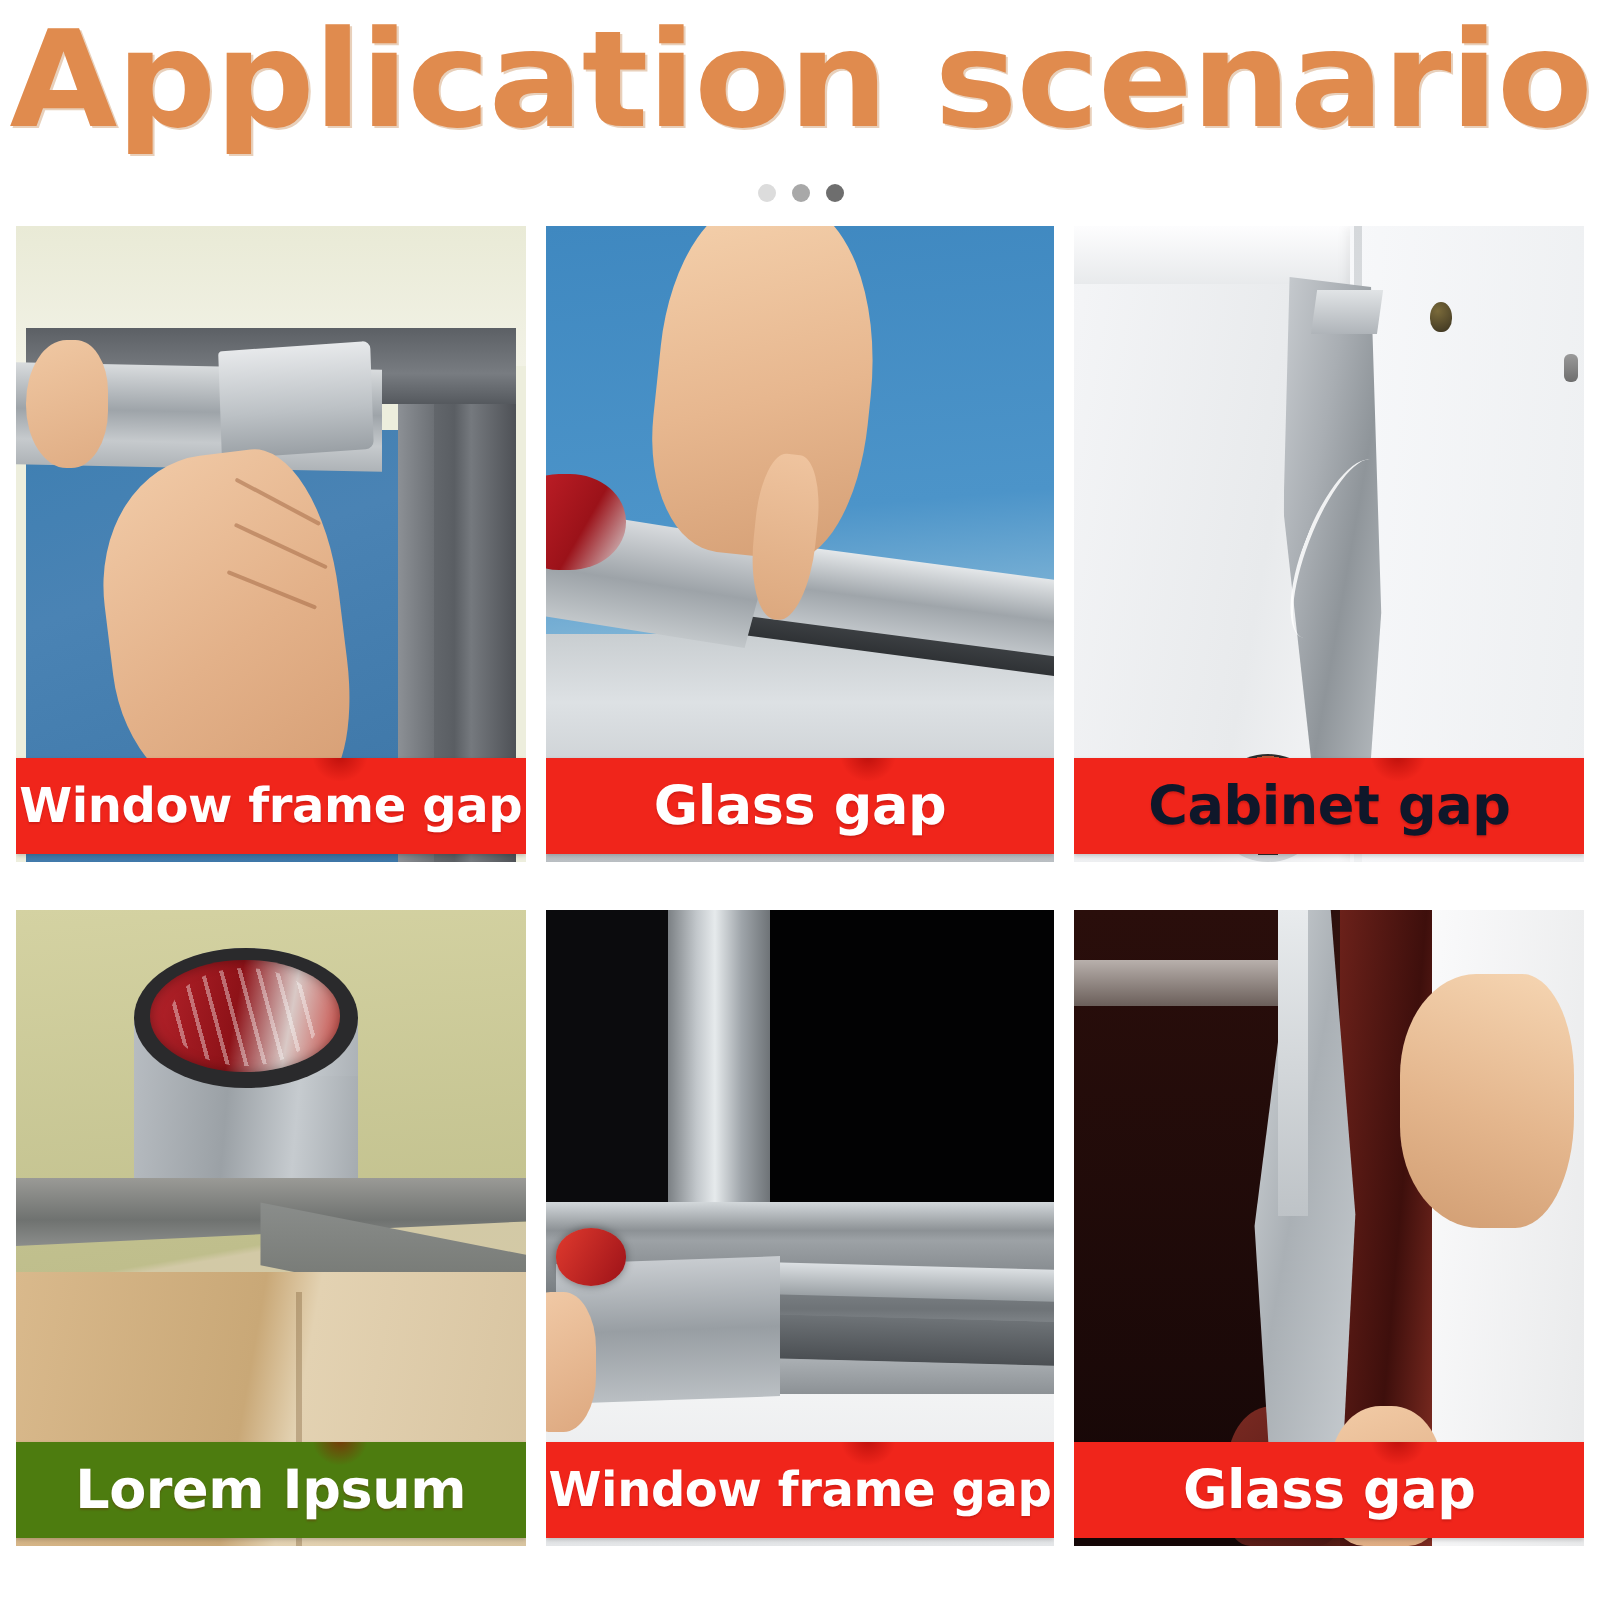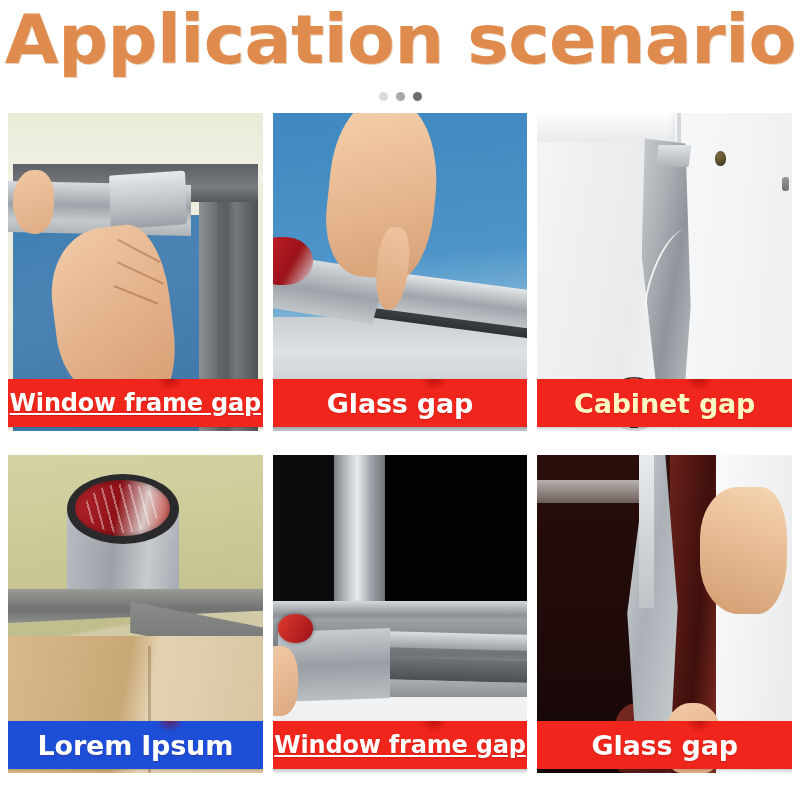--- a/index.html
+++ b/index.html
@@ -62,21 +62,21 @@
   }
   .label-text {
     color: #fff;
     font-size: 27px;
     font-weight: 700;
     letter-spacing: -0.2px;
     white-space: nowrap;
     font-family: "DejaVu Sans", sans-serif;
     text-shadow: 0 1px 1px rgba(120,0,0,.25);
   }
-  .label-text.sm { font-size: 24px; text-decoration: underline; }
+  .label-text.sm { font-size: 24px; }
 
   
   .scene { position:absolute; inset:0; }
 
   
   .s1-bg { position:absolute; inset:0; background:#EDEEDD; }
   .s1-wall { position:absolute; left:0; top:0; right:0; height:22%;
              background:linear-gradient(#E9EAD6,#F2F2E6); }
   .s1-glass { position:absolute; left:2%; top:32%; width:74%; bottom:0;
              background:linear-gradient(160deg,#3E7FB2 0%,#4A83B4 35%,#3C75A6 100%); }
@@ -298,40 +298,40 @@
             <div class="s3-seam"></div>
           <div class="s3-knob"></div>
             <div class="s3-knob2"></div>
           <div class="s3-roll"></div>
           <div class="s3-tape"></div>
             <div class="s3-tape-edge"></div>
           <div class="s3-crease"></div>
         </div>
       </div>
       <div class="label-bar" style="background: rgb(240, 37, 27);">
-        <span class="label-text" style="color: #fef9c3;">Cabinet gap</span>
+        <span class="label-text" style="color: #0f172a;">Cabinet gap</span>
       </div>
     </div>
 
     <div class="cell">
       <div class="photo">
         <div class="scene">
           <div class="s4-bg"></div>
             <div class="s4-top"></div>
           <div class="s4-roll-o"></div>
             <div class="s4-roll-b"></div>
           <div class="s4-roll-t"></div>
             <div class="s4-roll-i"></div>
           <div class="s4-edge"></div>
             <div class="s4-edge2"></div>
           <div class="s4-front"></div>
             <div class="s4-seam"></div>
         </div>
       </div>
-      <div class="label-bar" style="background: #1d4ed8;">
+      <div class="label-bar" style="background: #4d7c0f;">
         <span class="label-text" style="color: rgb(255, 255, 255);">Lorem Ipsum</span>
       </div>
     </div>
 
     <div class="cell">
       <div class="photo">
         <div class="scene">
           <div class="s5-bg"></div>
           <div class="s5-glassL"></div>
             <div class="s5-glassR"></div>

